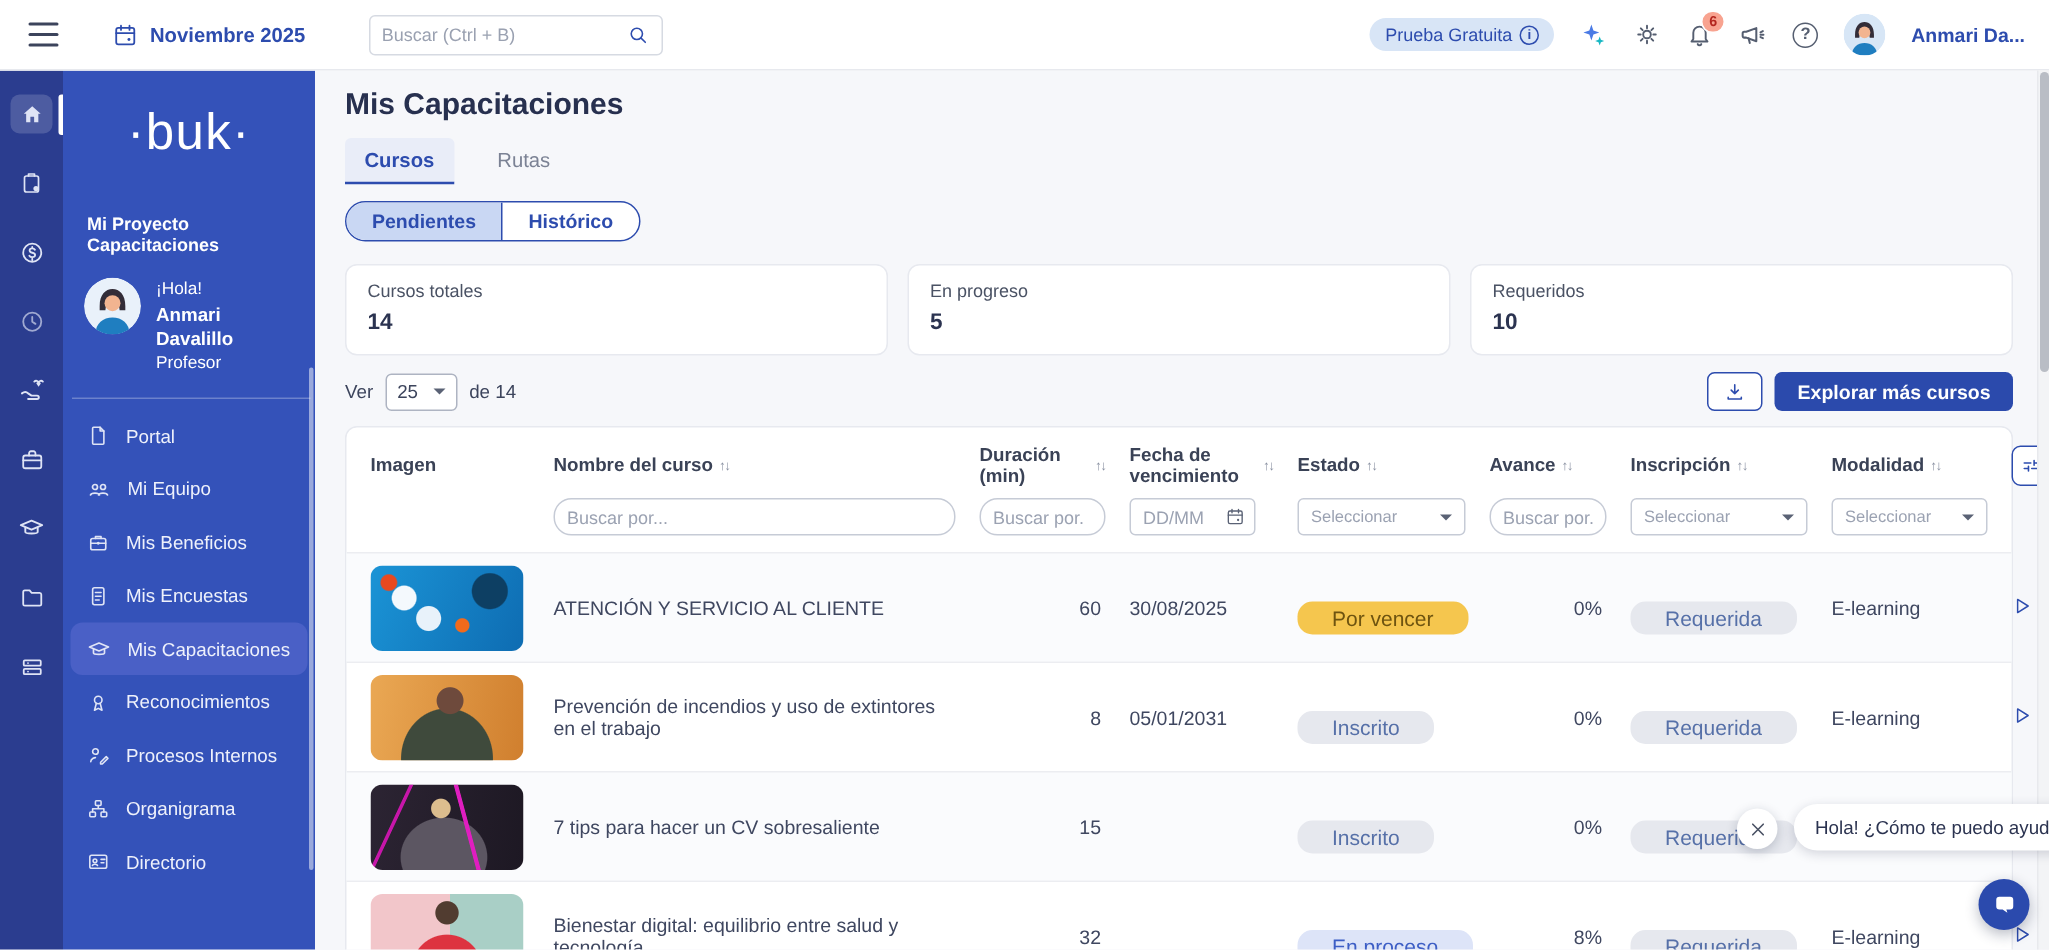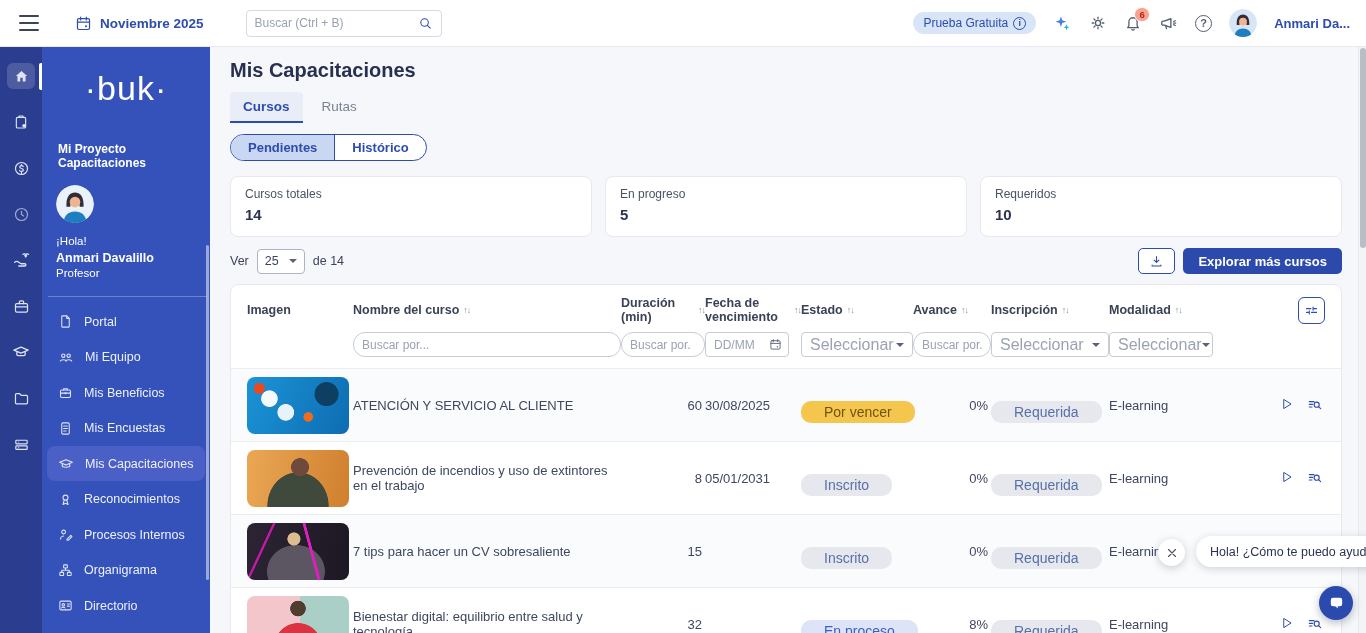--- a/index.html
+++ b/index.html
@@ -31,64 +31,64 @@
   .rail { position:absolute; top:47px; left:0; bottom:0; width:42px; background:#2b3d8f; display:flex; flex-direction:column; align-items:center; padding-top:16px; gap:20px; z-index:20; }
   .rail-item { color:#dfe4f5; display:flex; align-items:center; justify-content:center; width:28px; height:26px; cursor:pointer; }
   .rail-item.active { background:rgba(255,255,255,.16); border-radius:6px; }
   .rail-indicator { position:absolute; right:0; top:16px; width:3px; height:27px; background:#fff; border-radius:2px 0 0 2px; }
   .rail-item.dim { opacity:.65; }
 
   
   .sidebar { position:absolute; top:47px; left:42px; bottom:0; width:168px; background:#3452b9; color:#fff; z-index:20; }
   .buk-logo { text-align:center; margin-top:22px; font-size:34px; font-weight:500; letter-spacing:1px; color:#fff; }
   .project-name { margin:34px 10px 0 16px; font-size:12px; font-weight:700; }
-  .profile { display:flex; margin:15px 10px 0 14px; gap:10px; align-items:flex-start;flex-direction:column; }
+  .profile { display:flex; margin:15px 10px 0 14px; gap:10px; align-items:flex-start; }
   .profile-txt { font-size:11.5px; line-height:1.35; padding-top:1px; }
   .profile-name { font-size:12.5px; font-weight:700; }
   .side-divider { border-top:1px solid rgba(255,255,255,.28); margin:14px 3px 0 6px; }
   .menu { padding-top:7px; }
   .menu-item { display:flex; align-items:center; gap:11px; height:35.5px; margin:0 5px; padding-left:11px; font-size:12.5px; color:#eef1fb; border-radius:8px; cursor:pointer; }
   .menu-item svg { flex-shrink:0; opacity:.92; }
   .menu-item.active { background:#4a60c6; }
   .side-scrollbar { position:absolute; right:1px; top:198px; width:3px; height:335px; background:rgba(255,255,255,.5); border-radius:2px; }
 
   
   .main { position:absolute; top:47px; left:210px; right:8px; bottom:0; background:#f6f7fa; overflow:hidden; padding:12px 16px 0 20px; }
   .page-title { font-size:20px; font-weight:700; color:#27304f; margin-bottom:10px; }
-  .tabs { display:flex; gap:6px; margin-bottom:11px; }
+  .tabs { display:flex; gap:16px; margin-bottom:11px; }
   .tab { padding:7px 13px; font-size:13.5px; color:#7b8294; cursor:pointer; border-radius:4px 4px 0 0; border-bottom:2px solid transparent; }
   .tab.active { background:#e9edf8; color:#2d4cae; border-bottom:2px solid #2d4cae; font-weight:600; }
   .toggle-group { display:inline-flex; border:1px solid #2d4cae; border-radius:14px; overflow:hidden; background:#fff; margin-bottom:15px; }
   .toggle-seg { padding:5px 17px; font-size:13px; color:#2d4cae; font-weight:600; cursor:pointer; }
   .toggle-seg.active { background:#c9d7f3; }
   .toggle-seg + .toggle-seg { border-left:1px solid #2d4cae; }
 
   .stats-row { display:flex; gap:13px; margin-bottom:11px; }
   .stat-card { flex:1; background:#fff; border:1px solid #e7e9ef; border-radius:8px; padding:10px 14px 13px; }
   .stat-label { font-size:12px; color:#4a5264; margin-bottom:5px; }
   .stat-value { font-size:15px; font-weight:700; color:#2b3350; }
 
   .controls-row { display:flex; align-items:center; margin-bottom:10px; font-size:12.5px; color:#3c445c; }
   .pp-select { width:48px; height:25px; border:1px solid #aeb4c2; border-radius:4px; background:#fff; display:flex; align-items:center; justify-content:space-between; padding:0 7px; margin:0 8px; cursor:pointer; color:#3c445c; }
   .chev { width:0; height:0; border-left:4px solid transparent; border-right:4px solid transparent; border-top:4.5px solid #5a6275; }
   .dl-btn { margin-left:auto; width:37px; height:26px; border:1px solid #2d4cae; border-radius:5px; background:#fff; color:#2d4cae; display:flex; align-items:center; justify-content:center; cursor:pointer; }
   .explore-btn { margin-left:8px; height:26px; padding:0 15px; background:#2b4aac; color:#fff; border:none; border-radius:5px; font-size:13px; font-weight:700; font-family:"Liberation Sans",sans-serif; cursor:pointer; }
 
   
   .table-card { background:#fff; border:1px solid #e7e9ef; border-radius:8px 8px 0 0; }
-  .tgrid { display:grid; grid-template-columns:106px 268px 84px 96px 112px 78px 118px 104px 1fr; column-gap:0; padding:0 16px; align-items:center; }
+  .tgrid { display:grid; grid-template-columns:106px 268px 84px 96px 112px 78px 118px 104px 1fr; column-gap:16px; padding:0 16px; align-items:center; }
   .thead { padding-top:11px; padding-bottom:3px; font-size:12.5px; font-weight:700; color:#3a4256; align-items:center; }
   .hcell { display:flex; align-items:center; gap:4px; }
   .sort { font-size:9px; color:#8a91a2; letter-spacing:-1px; cursor:pointer; flex-shrink:0; }
   .sort::after { content:"↑↓"; }
   .col-settings { justify-self:end; width:27px; height:27px; border:1px solid #2d4cae; border-radius:6px; background:#fff; color:#2d4cae; display:flex; align-items:center; justify-content:center; cursor:pointer; }
   .tfilter { padding-top:5px; padding-bottom:11px; align-items:start; }
   .fin { width:100%; height:25px; border:1px solid #c6cbd6; border-radius:12px; padding:0 8px; font-size:12px; color:#3c445c; font-family:"Liberation Sans",sans-serif; outline:none; background:#fff; }
   .fin::placeholder { color:#9ba2b2; }
-  .fsel { width:100%; height:25px; border:1px solid #c6cbd6; border-radius:4px; background:#fff; display:flex; align-items:center; justify-content:space-between; padding:0 8px; font-size:16px; color:#9ba2b2; cursor:pointer; }
+  .fsel { width:100%; height:25px; border:1px solid #c6cbd6; border-radius:4px; background:#fff; display:flex; align-items:center; justify-content:space-between; padding:0 8px; font-size:11px; color:#9ba2b2; cursor:pointer; }
   .fdate { display:flex; align-items:center; gap:4px; width:88%; height:25px; border:1px solid #c6cbd6; border-radius:4px; background:#fff; padding:0 6px 0 8px; font-size:12px; color:#9ba2b2; cursor:pointer; }
   .fdate span { flex:1; }
   .fdate svg { color:#5a6275; }
 
   .trow { height:73px; border-top:1px solid #ecedf1; font-size:13px; color:#3f4760; }
   .trow.stripe { background:#fafbfd; }
   .course-img { width:102px; height:57px; border-radius:8px; }
   .num-cell { text-align:right; padding-right:3px; }
   .badge { display:inline-block; padding:3px 23px; border-radius:10px; font-size:14px; white-space:nowrap;margin-top:14px; }
   .badge-warn { background:#f5c64e; color:#6e5410; }

